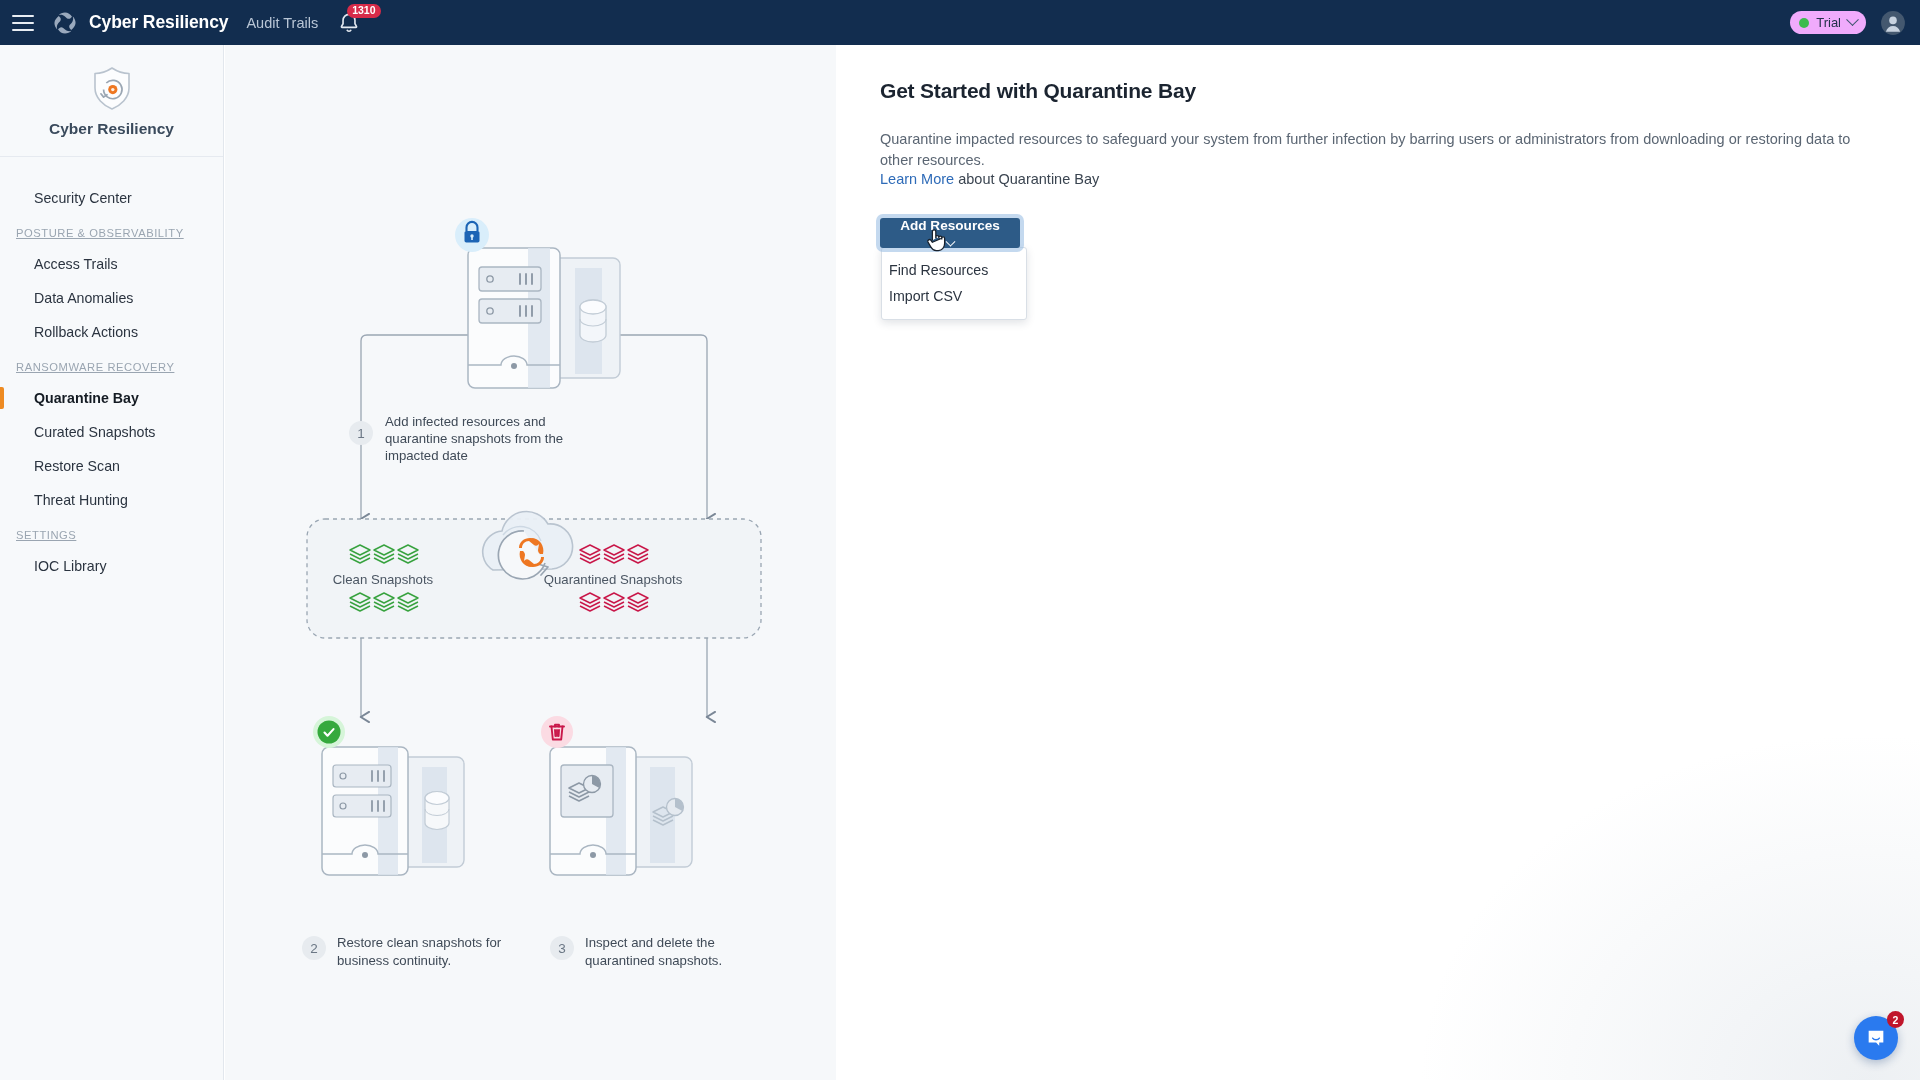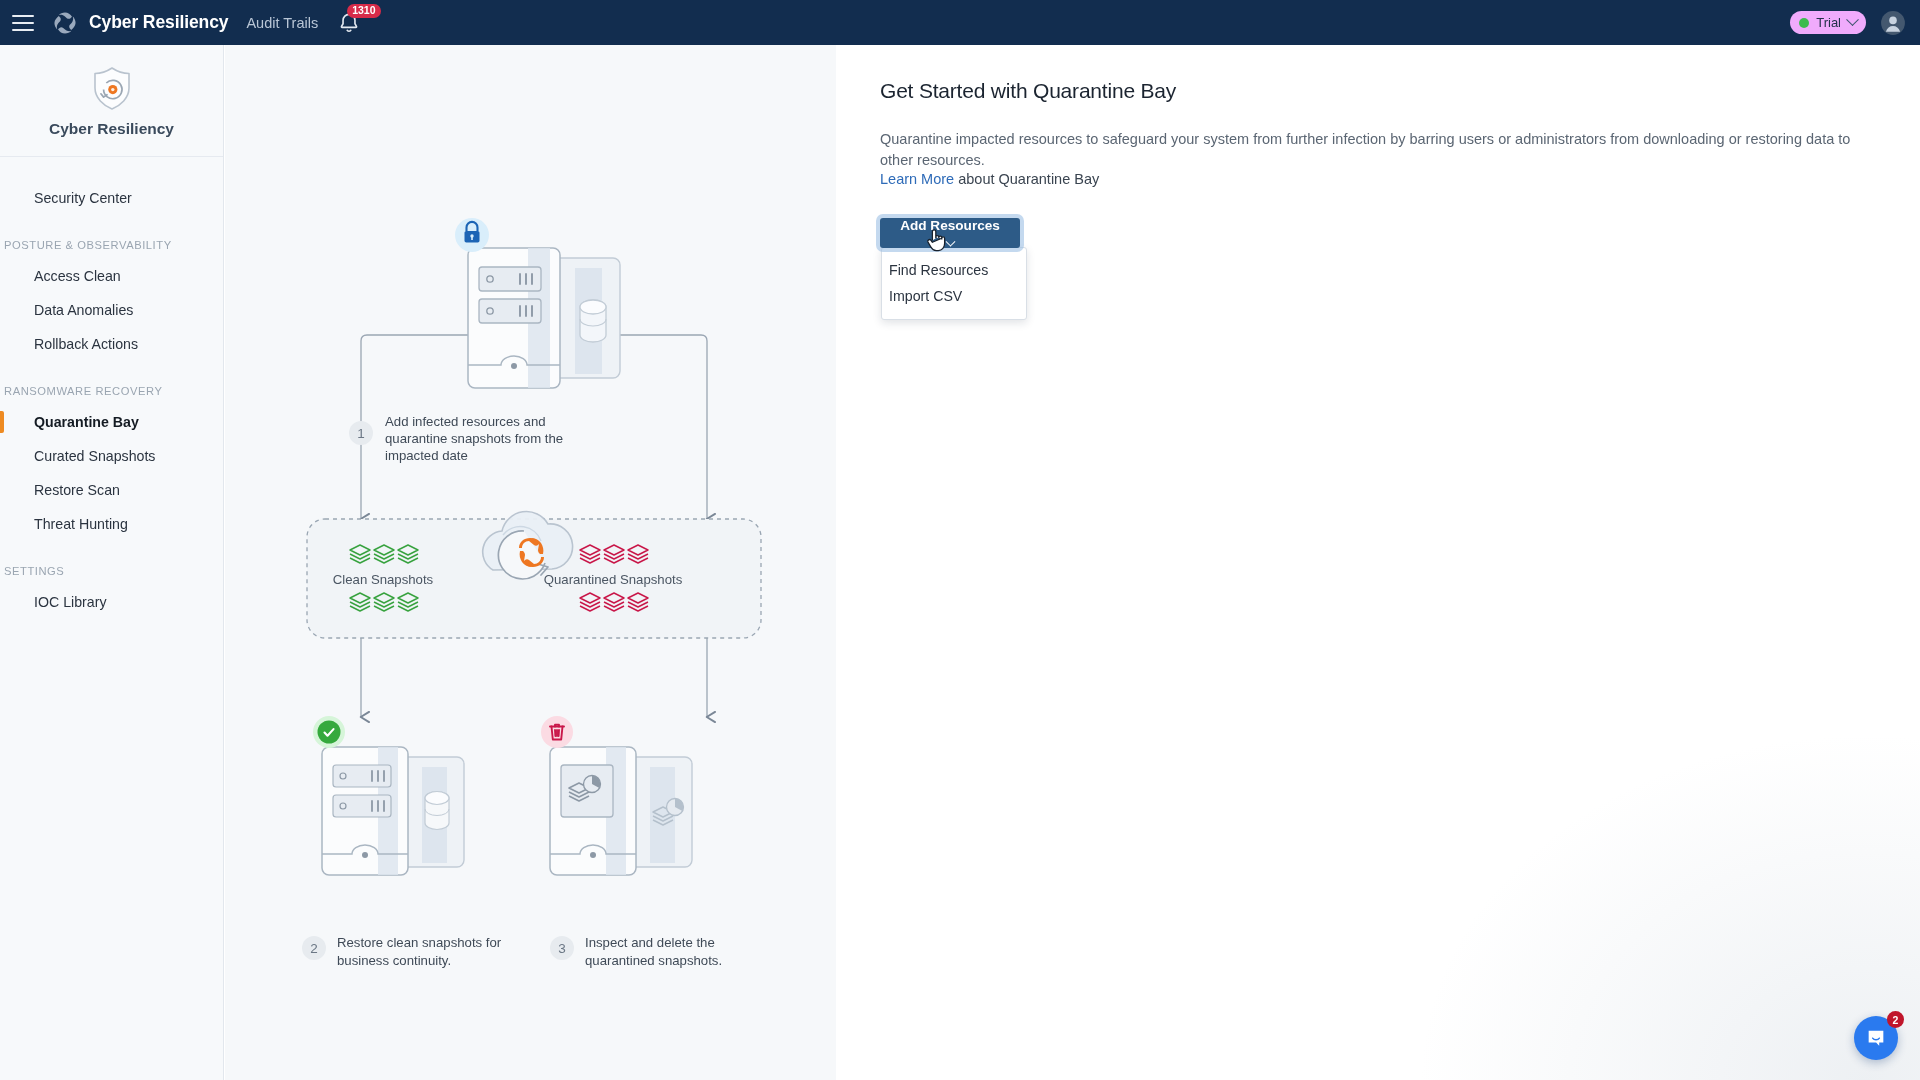--- a/index.html
+++ b/index.html
@@ -65,22 +65,23 @@
     border-right: 1px solid #e2e7ed;
   }
   .sb-logo-area {
     height: 112px; border-bottom: 1px solid #e6eaf0;
     display: flex; flex-direction: column; align-items: center; justify-content: center;
     gap: 6px;
   }
   .sb-logo-title { font-size: 15.5px; font-weight: bold; color: #3a4a5c; }
   .sb-section {
     font-size: 11.2px; color: #9aa5b1; letter-spacing: 0.55px;
-    padding: 0 0 0 4px; margin-top: 24px; margin-bottom: 8px;
+    padding: 0 0 0 16px; margin-top: 12px; margin-bottom: 8px;
     text-transform: uppercase;
+    text-decoration: underline;
   }
   .sb-first { margin-top: 24px; }
   .sb-item {
     position: relative; display: block;
     font-size: 14.2px; color: #2b3440;
     padding: 9px 0 9px 34px; cursor: pointer;
   }
   .sb-item.active { font-weight: bold; color: #141b23; }
   .sb-item.active::before {
     content: ""; position: absolute; left: 0; top: 6px;
@@ -96,21 +97,21 @@
   }
 
   
   .main {
     position: absolute; top: 45px; left: 836px;
     width: 1084px; height: 1035px;
     background: #ffffff;
     background-image: radial-gradient(ellipse 620px 480px at 95% 100%, rgba(196,206,216,0.30) 0%, rgba(255,255,255,0) 72%);
   }
   .main-inner { padding: 34px 40px 0 44px; }
-  .page-title { font-size: 21px; font-weight: normal; color: #1b2430; letter-spacing: -0.2px; }
+  .page-title { font-size: 21px; font-weight: bold; color: #1b2430; letter-spacing: -0.2px; }
   .page-desc { font-size: 14.5px; color: #5b6673; margin-top: 26px; line-height: 1.45; }
   .learnmore-line { font-size: 14.5px; color: #3a4450; }
   .learnmore-link { color: #2E6BB8; cursor: pointer; }
 
   
   .dd-wrap { position: relative; margin-top: 31px; width: 116px; }
   .dd-btn {
     display: flex; align-items: center; justify-content: center; gap: 8px;
     width: 140px; height: 30px;
     background: #2D5B87; color: #ffffff;
@@ -219,21 +220,21 @@
       <circle cx="26.8" cy="25.6" r="4.6" fill="#EE7722"></circle>
       <circle cx="26.8" cy="25.6" r="1.7" fill="#fdf0e4"></circle>
     </svg>
     <div class="sb-logo-title">Cyber Resiliency</div>
   </div>
 
   <div>
     <div class="sb-item sb-first">Security Center</div>
 
     <div class="sb-section">POSTURE &amp; OBSERVABILITY</div>
-    <div class="sb-item">Access Clean</div>
+    <div class="sb-item">Access Trails</div>
     <div class="sb-item">Data Anomalies</div>
     <div class="sb-item">Rollback Actions</div>
 
     <div class="sb-section">RANSOMWARE RECOVERY</div>
     <div class="sb-item active">Quarantine Bay</div>
     <div class="sb-item">Curated Snapshots</div>
     <div class="sb-item">Restore Scan</div>
     <div class="sb-item">Threat Hunting</div>
 
     <div class="sb-section">SETTINGS</div>

